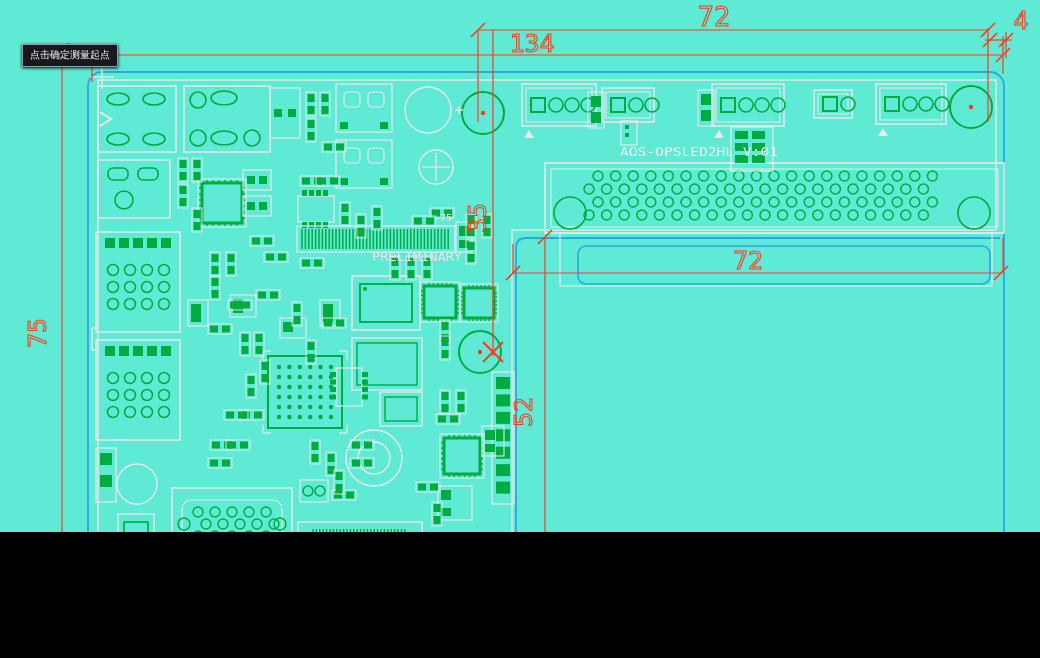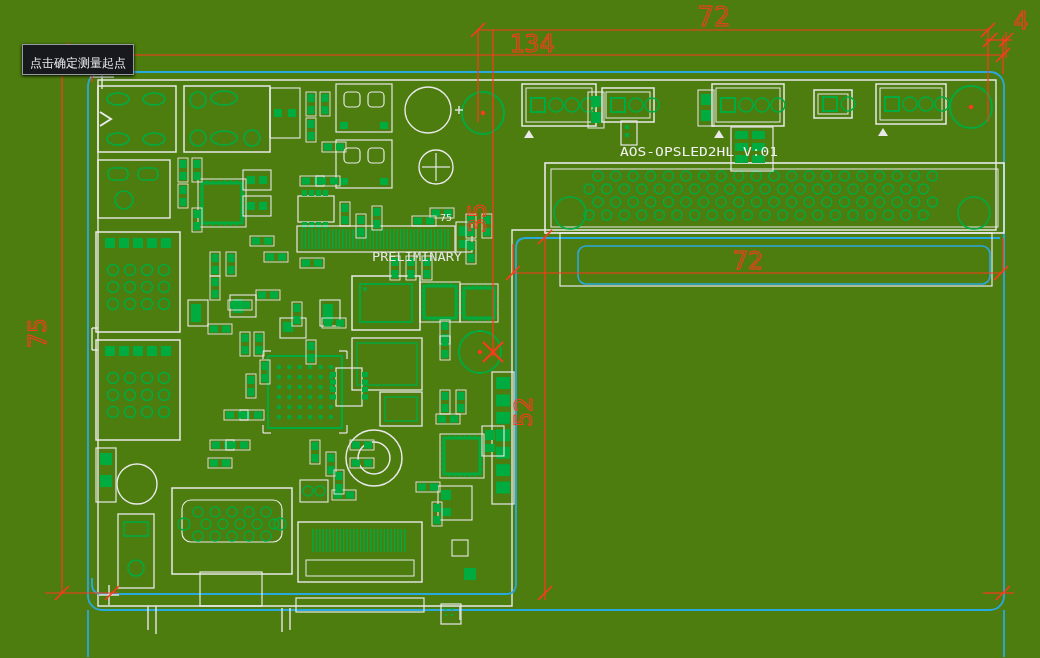--- a/index.html
+++ b/index.html
@@ -1,20 +1,20 @@
 <!DOCTYPE html>
 <html><head>
 <meta charset="utf-8">
 <style>
   html,body{margin:0;padding:0;background:#000;}
-  #stage{position:relative;width:1040px;height:658px;background:#4d7c0f;overflow:hidden;
+  #stage{position:relative;width:1040px;height:532px;background:#5eead4;overflow:hidden;
          font-family:"DejaVu Sans Mono","Liberation Mono",monospace;}
   #draw{position:absolute;left:0;top:0;}
-  .tooltip{position:absolute;padding:11px 7px 4px;background:#17191c;border:1px solid #969ca3;
-           color:#eef0f2;font-family:"Liberation Sans",sans-serif;font-size:12px;line-height:14px;
+  .tooltip{position:absolute;padding:3px 7px 4px;background:#17191c;border:1px solid #969ca3;
+           color:#eef0f2;font-family:"Liberation Sans",sans-serif;font-size:10px;line-height:14px;
            white-space:nowrap;box-shadow:0 1px 3px #000;z-index:5;}
   text{user-select:none;}
 </style>
 </head>
 <body>
 
 <div id="stage">
   <svg id="draw" width="1040" height="658">
       <g>
         <path d="M 98 80 H 996 V 230 H 512 V 606 H 98 Z" fill="none" stroke="#e9e9e9" stroke-width="1.4"></path>

